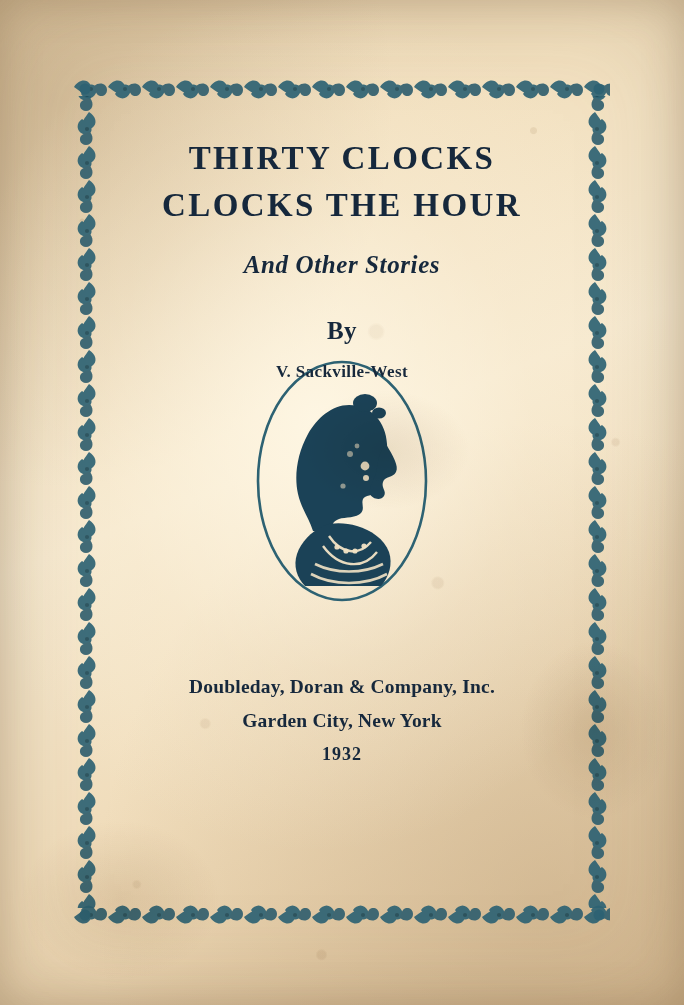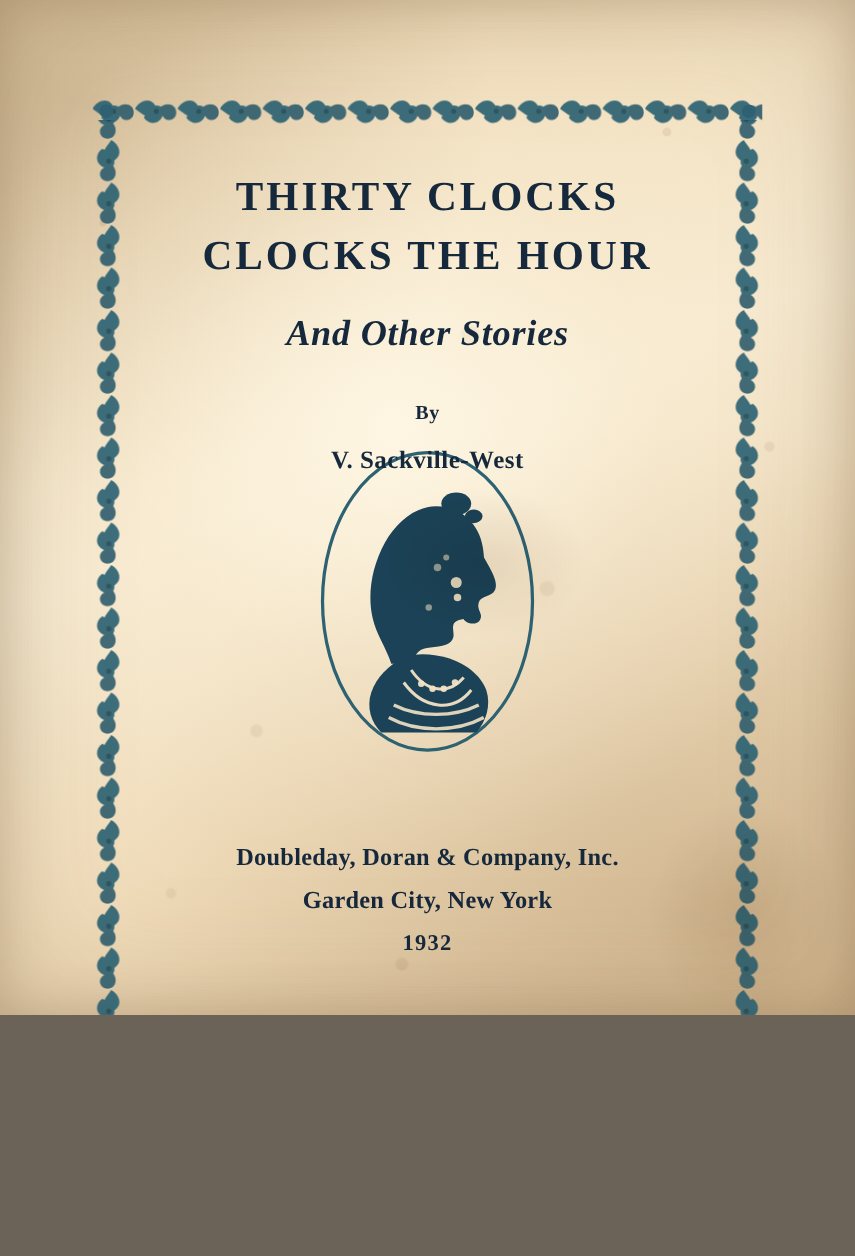--- a/index.html
+++ b/index.html
@@ -11,21 +11,21 @@
     width: 684px;
     height: 1005px;
     overflow: hidden;
     font-family: "Liberation Serif", serif;
   }
 
   
   .page {
     position: relative;
     width: 684px;
-    height: 812px;
+    height: 1005px;
     background:
       radial-gradient(ellipse 70% 55% at 46% 42%, rgba(255,248,230,0.85) 0%, rgba(250,238,214,0.35) 45%, rgba(236,216,184,0.0) 78%),
       radial-gradient(ellipse 110% 80% at 80% 90%, rgba(186,158,120,0.45) 0%, rgba(186,158,120,0.0) 60%),
       radial-gradient(ellipse 90% 70% at 8% 10%, rgba(172,146,110,0.40) 0%, rgba(172,146,110,0.0) 55%),
       linear-gradient(158deg, #e9d3ae 0%, #f2e0bf 22%, #f7ead0 45%, #f0dcba 70%, #e2c79f 100%);
     overflow: hidden;
   }
   
   .page::before {
     content: "";
@@ -87,40 +87,40 @@
     color: #16283c;
   }
   .title .line { display: block; white-space: nowrap; }
 
   .subtitle {
     margin: 0;
     padding-top: 22px;
     font-family: "Liberation Serif", serif;
     font-style: italic;
     font-weight: 700;
-    font-size: 29px;
+    font-size: 25px;
     letter-spacing: .6px;
     color: #16283c;
   }
 
   .byword {
     margin: 0;
     padding-top: 38px;
     font-family: "Liberation Serif", serif;
-    font-size: 16px;
+    font-size: 25px;
     font-weight: 700;
     letter-spacing: .5px;
     color: #16283c;
   }
 
   .author {
     margin: 0;
     padding-top: 17px;
     font-family: "Liberation Serif", serif;
-    font-size: 20px;
+    font-size: 17px;
     font-weight: 700;
     letter-spacing: .4px;
     color: #16283c;
   }
 
   
   .device {
     position: absolute;
     left: 50%;
     top: 358px;

